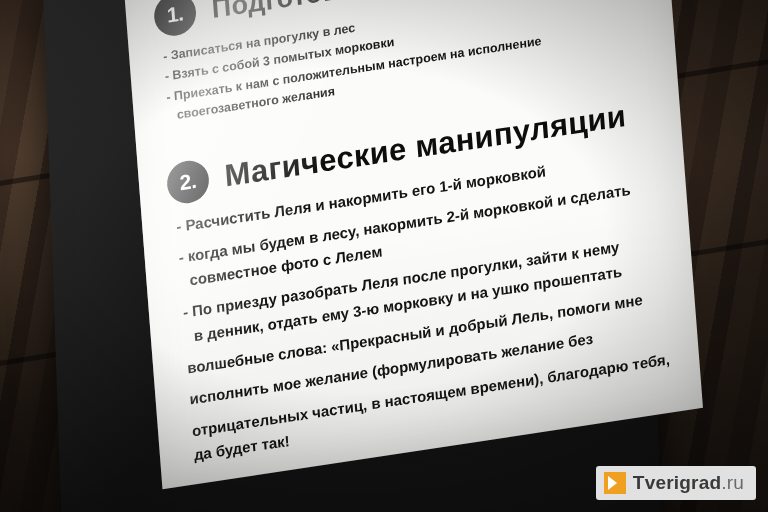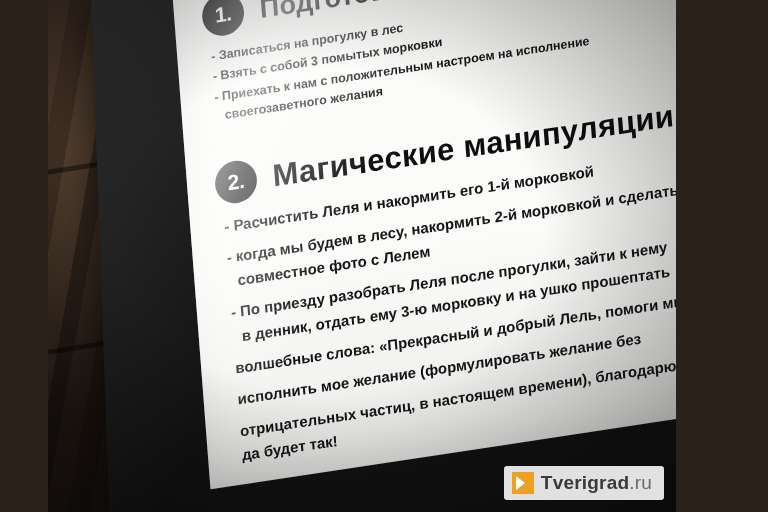--- a/index.html
+++ b/index.html
@@ -9,24 +9,23 @@
   body {
     width: 768px;
     height: 512px;
     overflow: hidden;
     font-family: "Liberation Sans", sans-serif;
     background: #2b211b;
   }
 
   #scene {
     position: relative;
-    width: 628px;
+    width: 768px;
     height: 512px;
     overflow: hidden;
-    margin-left: 48px;
   }
 
   
   .wood {
     position: absolute;
     inset: 0;
     background:
       repeating-linear-gradient(
         100deg,
         #6b4f3b 0px, #6b4f3b 22px,

